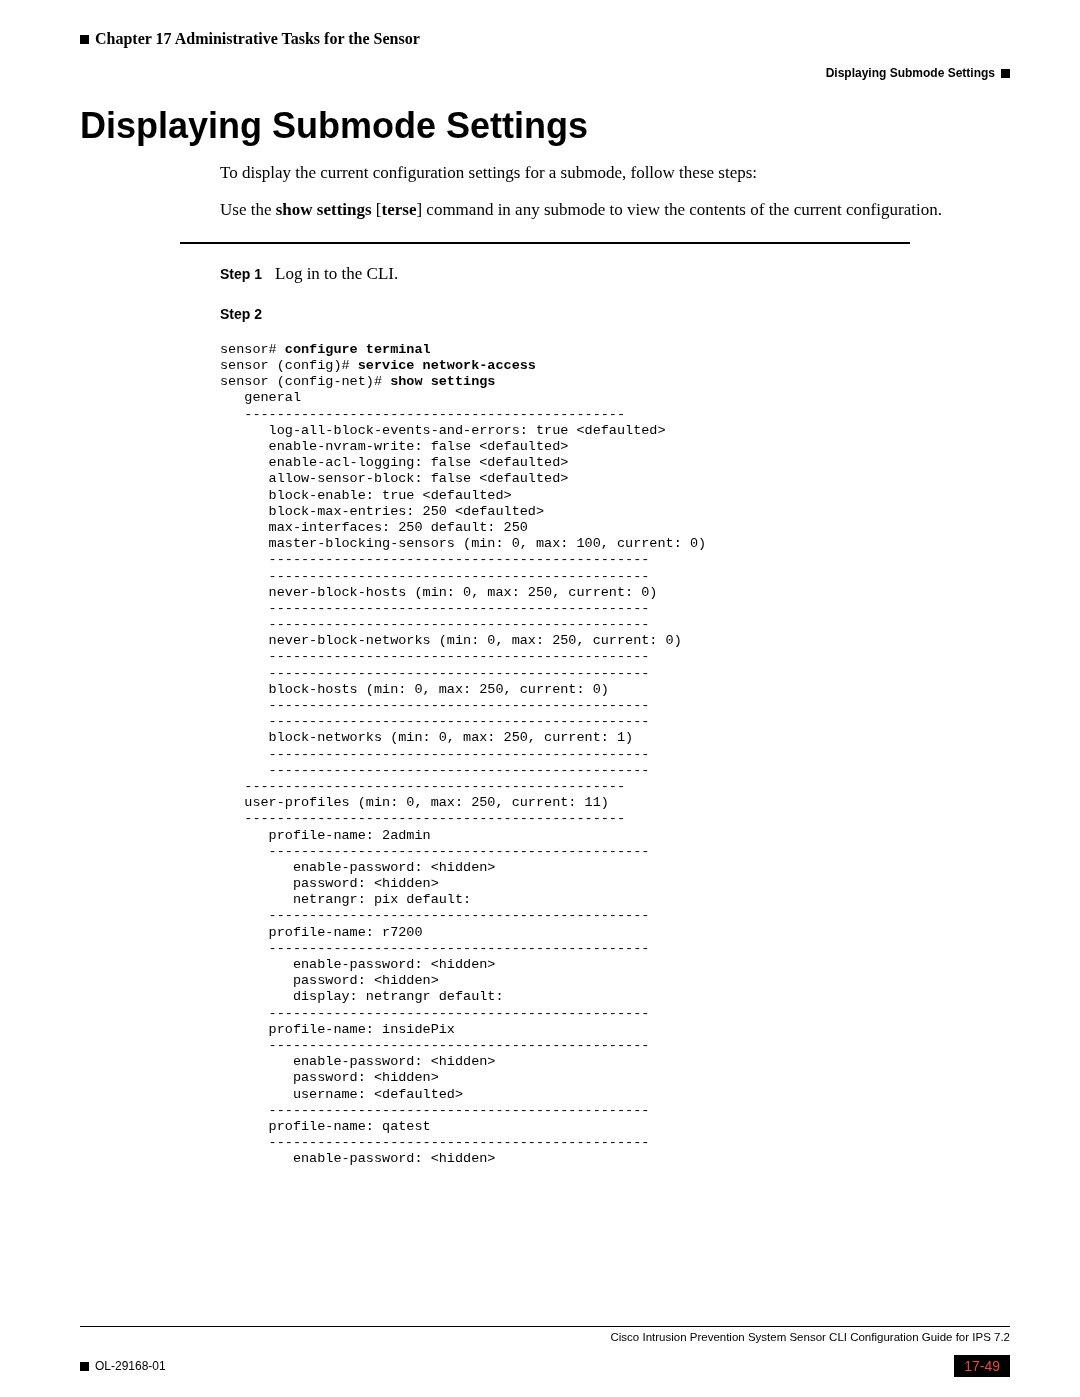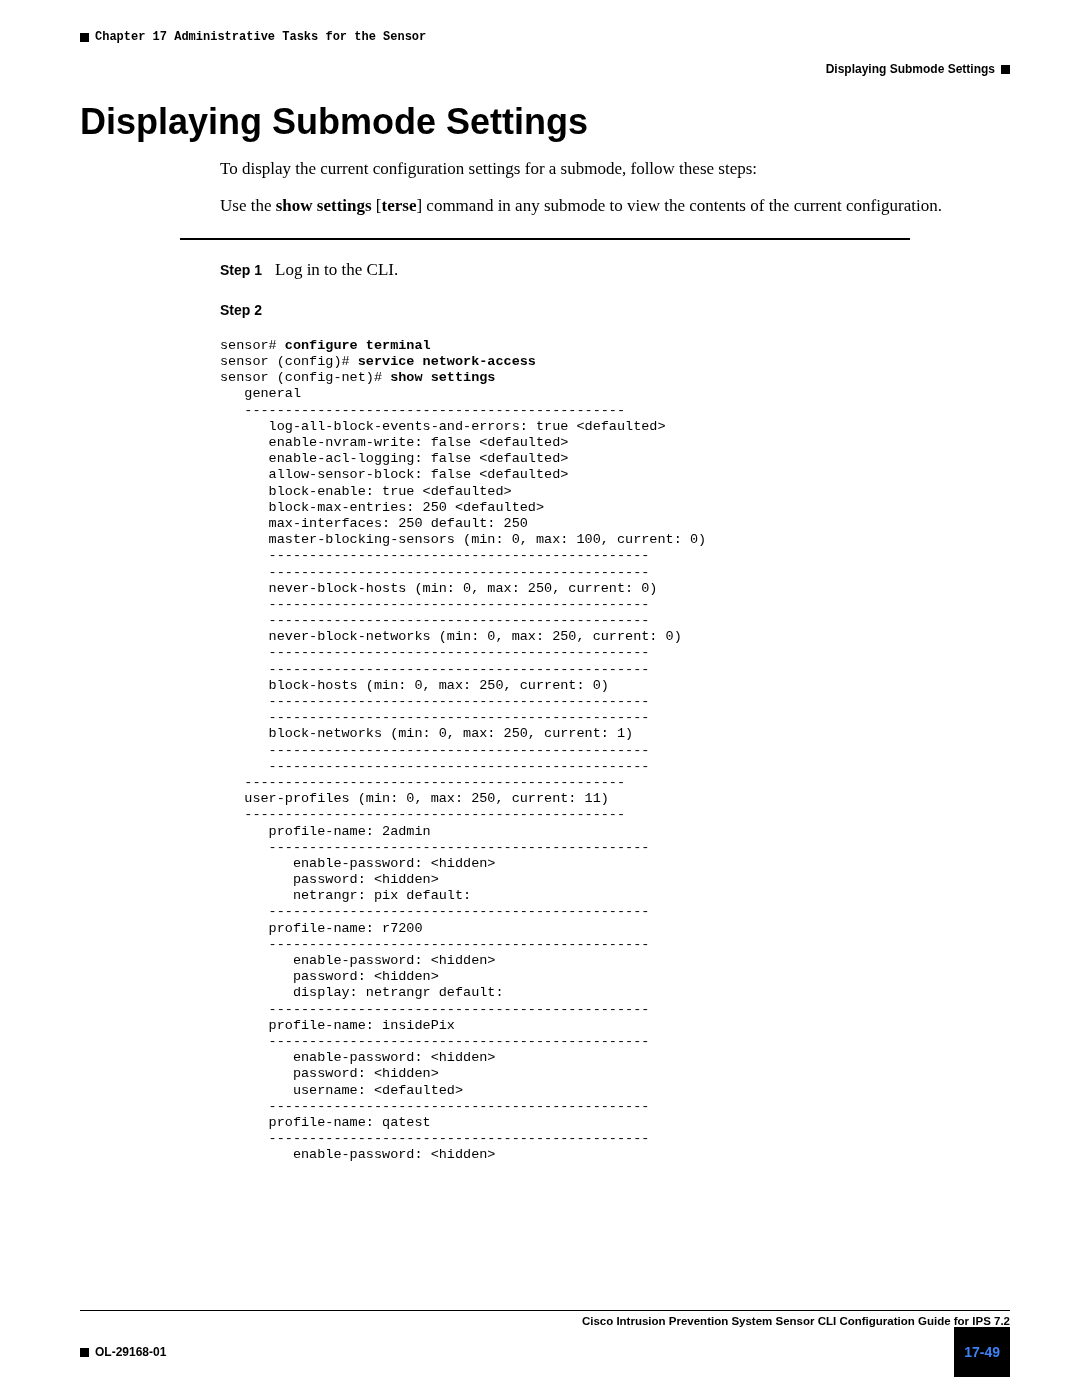--- a/index.html
+++ b/index.html
@@ -10,22 +10,22 @@
     color: #000;
     width: 1080px;
   }
   .page {
     padding: 30px 70px 30px 80px;
     position: relative;
     min-height: 1337px;
   }
   .top-bar {
     display: flex;
-    font-family: Liberation Mono, monospace;
-    font-size: 12px;
+    font-family: Liberation Serif, serif;
+    font-size: 16px;
     align-items: center;
   }
   .top-left {
     display: flex;
     align-items: center;
     font-weight: bold;
   }
   .black-square {
     width: 9px;
     height: 9px;
@@ -89,36 +89,36 @@
     position: absolute;
     bottom: 20px;
     left: 80px;
     right: 70px;
     font-family: Arial, Helvetica, sans-serif;
   }
   .footer-rule { border-top: 1px solid #000; margin-bottom: 4px; }
   .footer-top {
     text-align: right;
     font-size: 11.5px;
-    font-weight: bold;
+    font-weight: normal;
   }
   .footer-bottom {
     display: flex;
     align-items: center;
     justify-content: space-between;
-    margin-top: 0;
+    margin-top: 12px;
     font-size: 12px;
-    font-weight: bold;
+    font-weight: normal;
   }
   .footer-left { display: flex; align-items: center; }
   .footer-left .black-square { margin-right: 6px; }
   .page-num {
     background: #000;
-    color: #3b82f6;
-    padding: 17px 10px;
+    color: #ef4444;
+    padding: 3px 10px;
     font-size: 14px;
   }
 </style>
 </head>
 <body>
 
 <div class="page">
   <div class="top-bar">
     <div class="top-left">
       <span class="black-square"></span>

